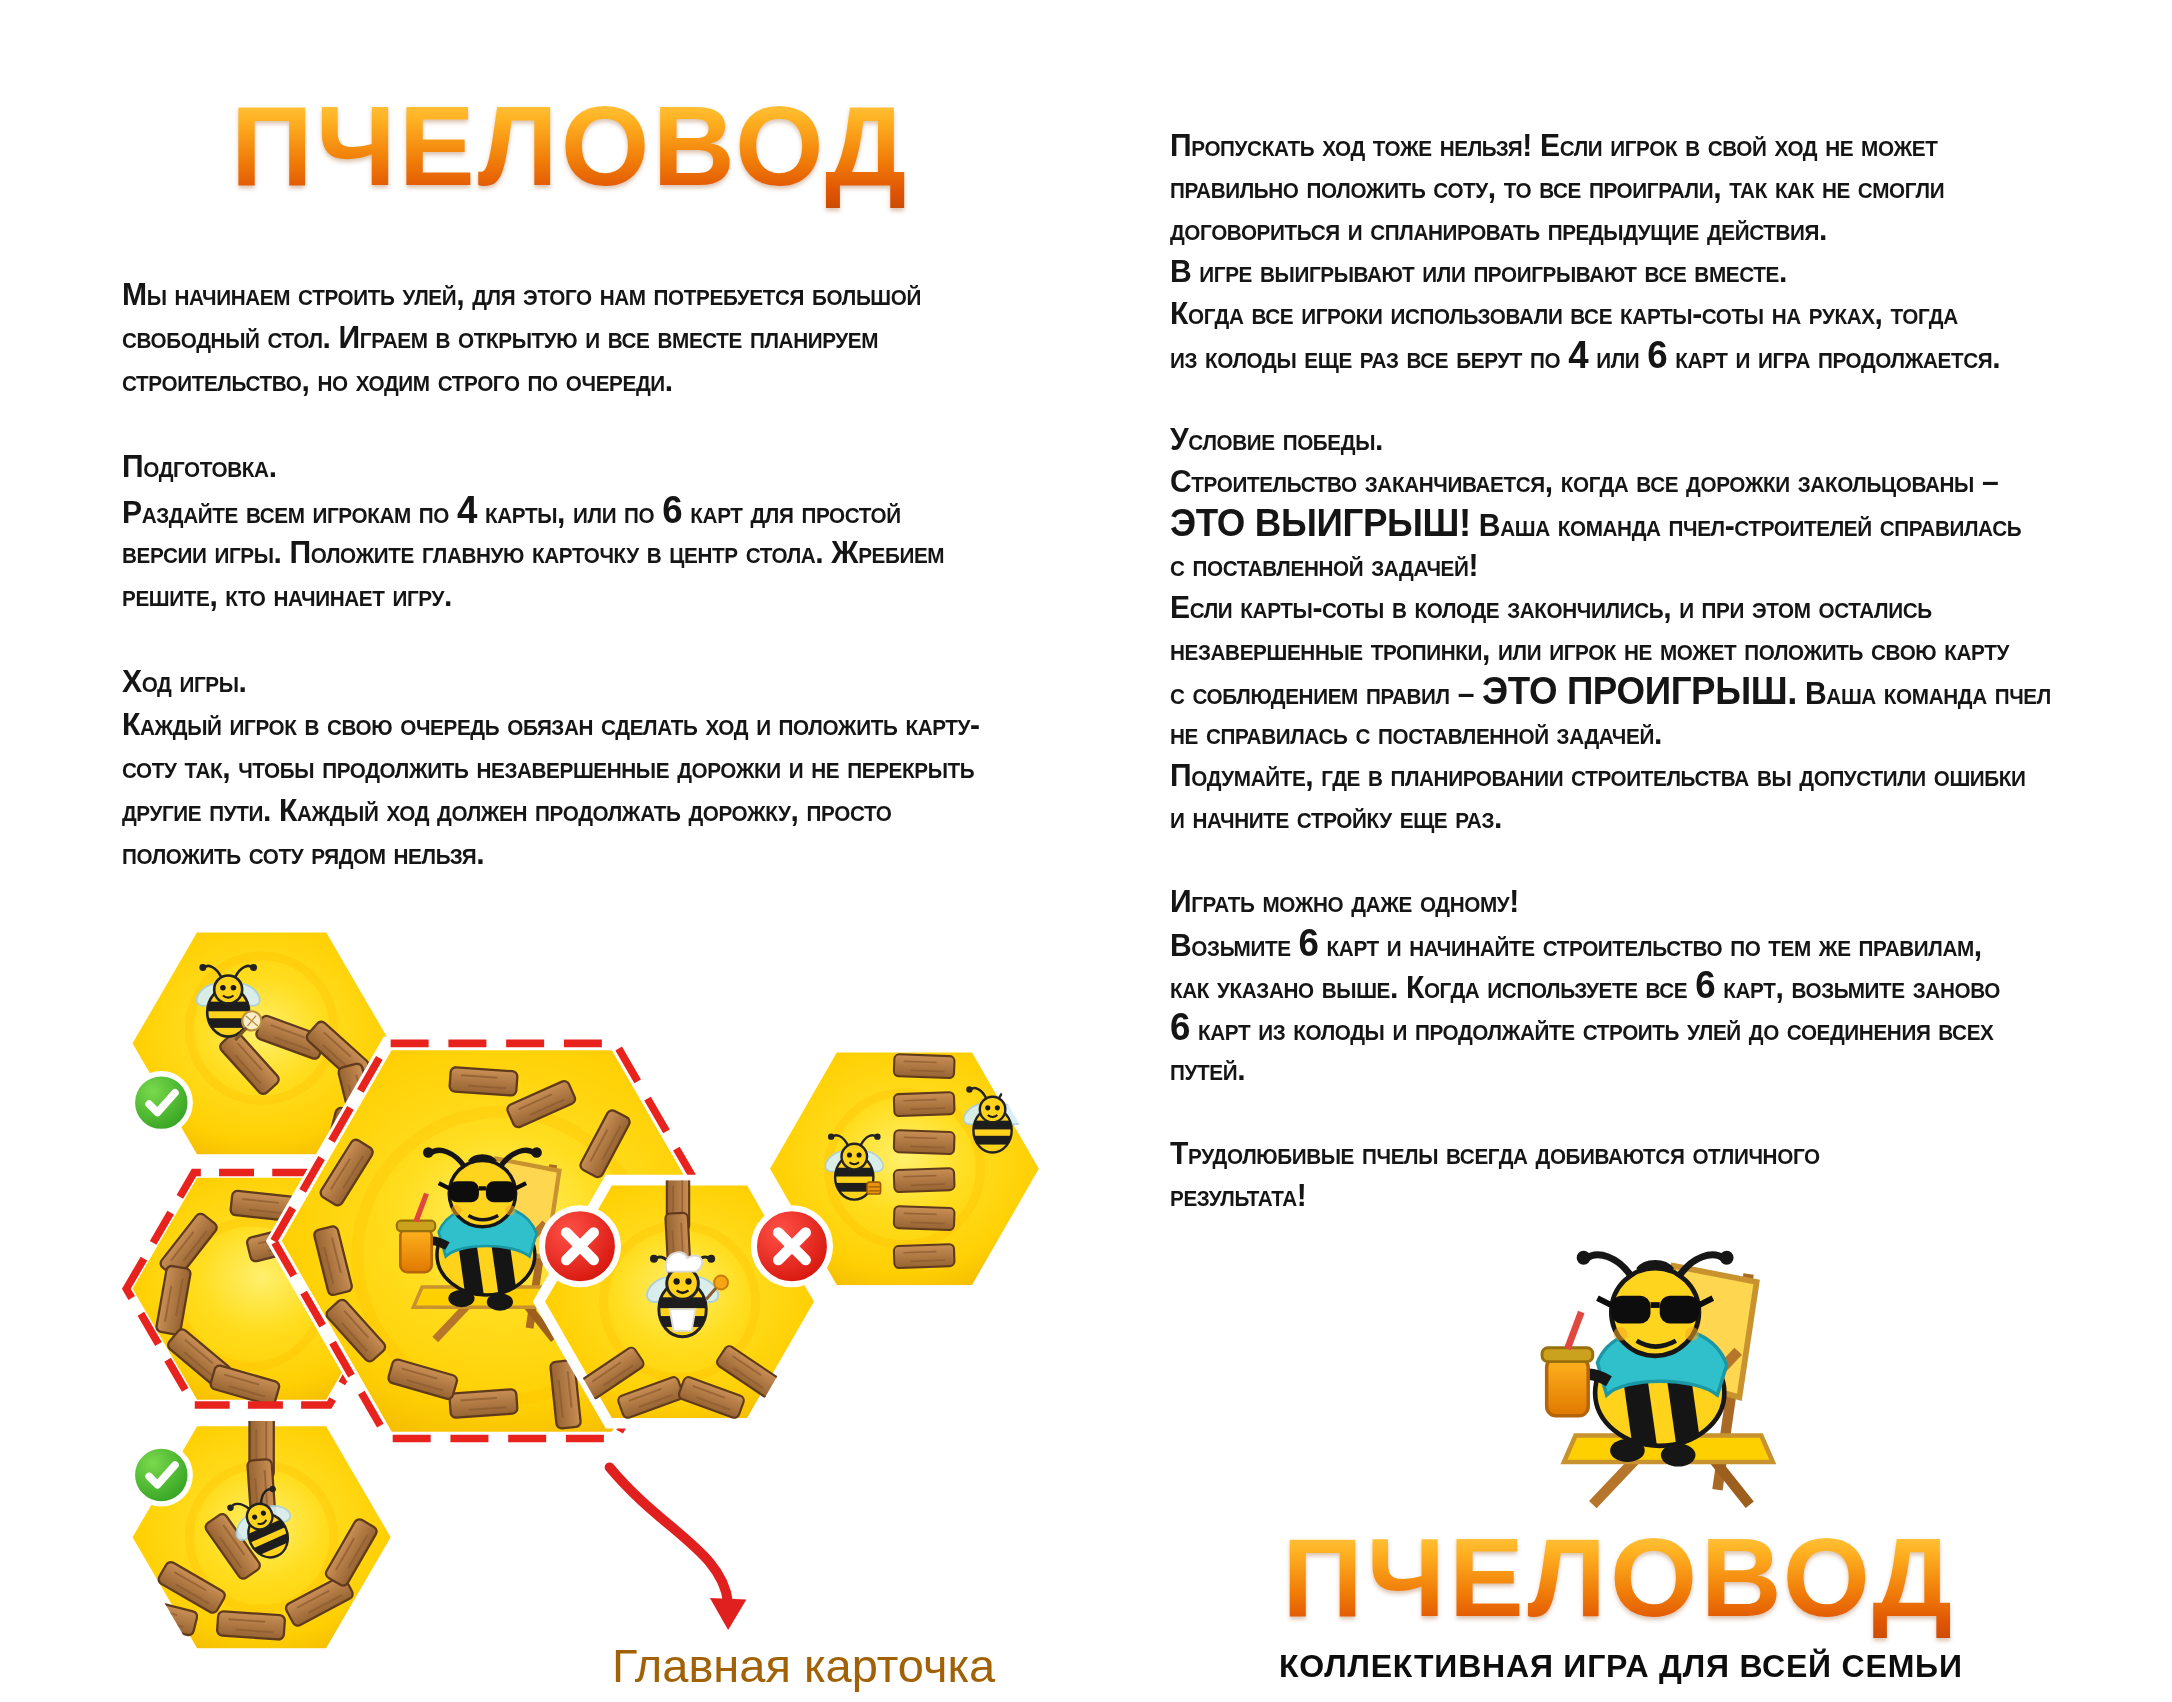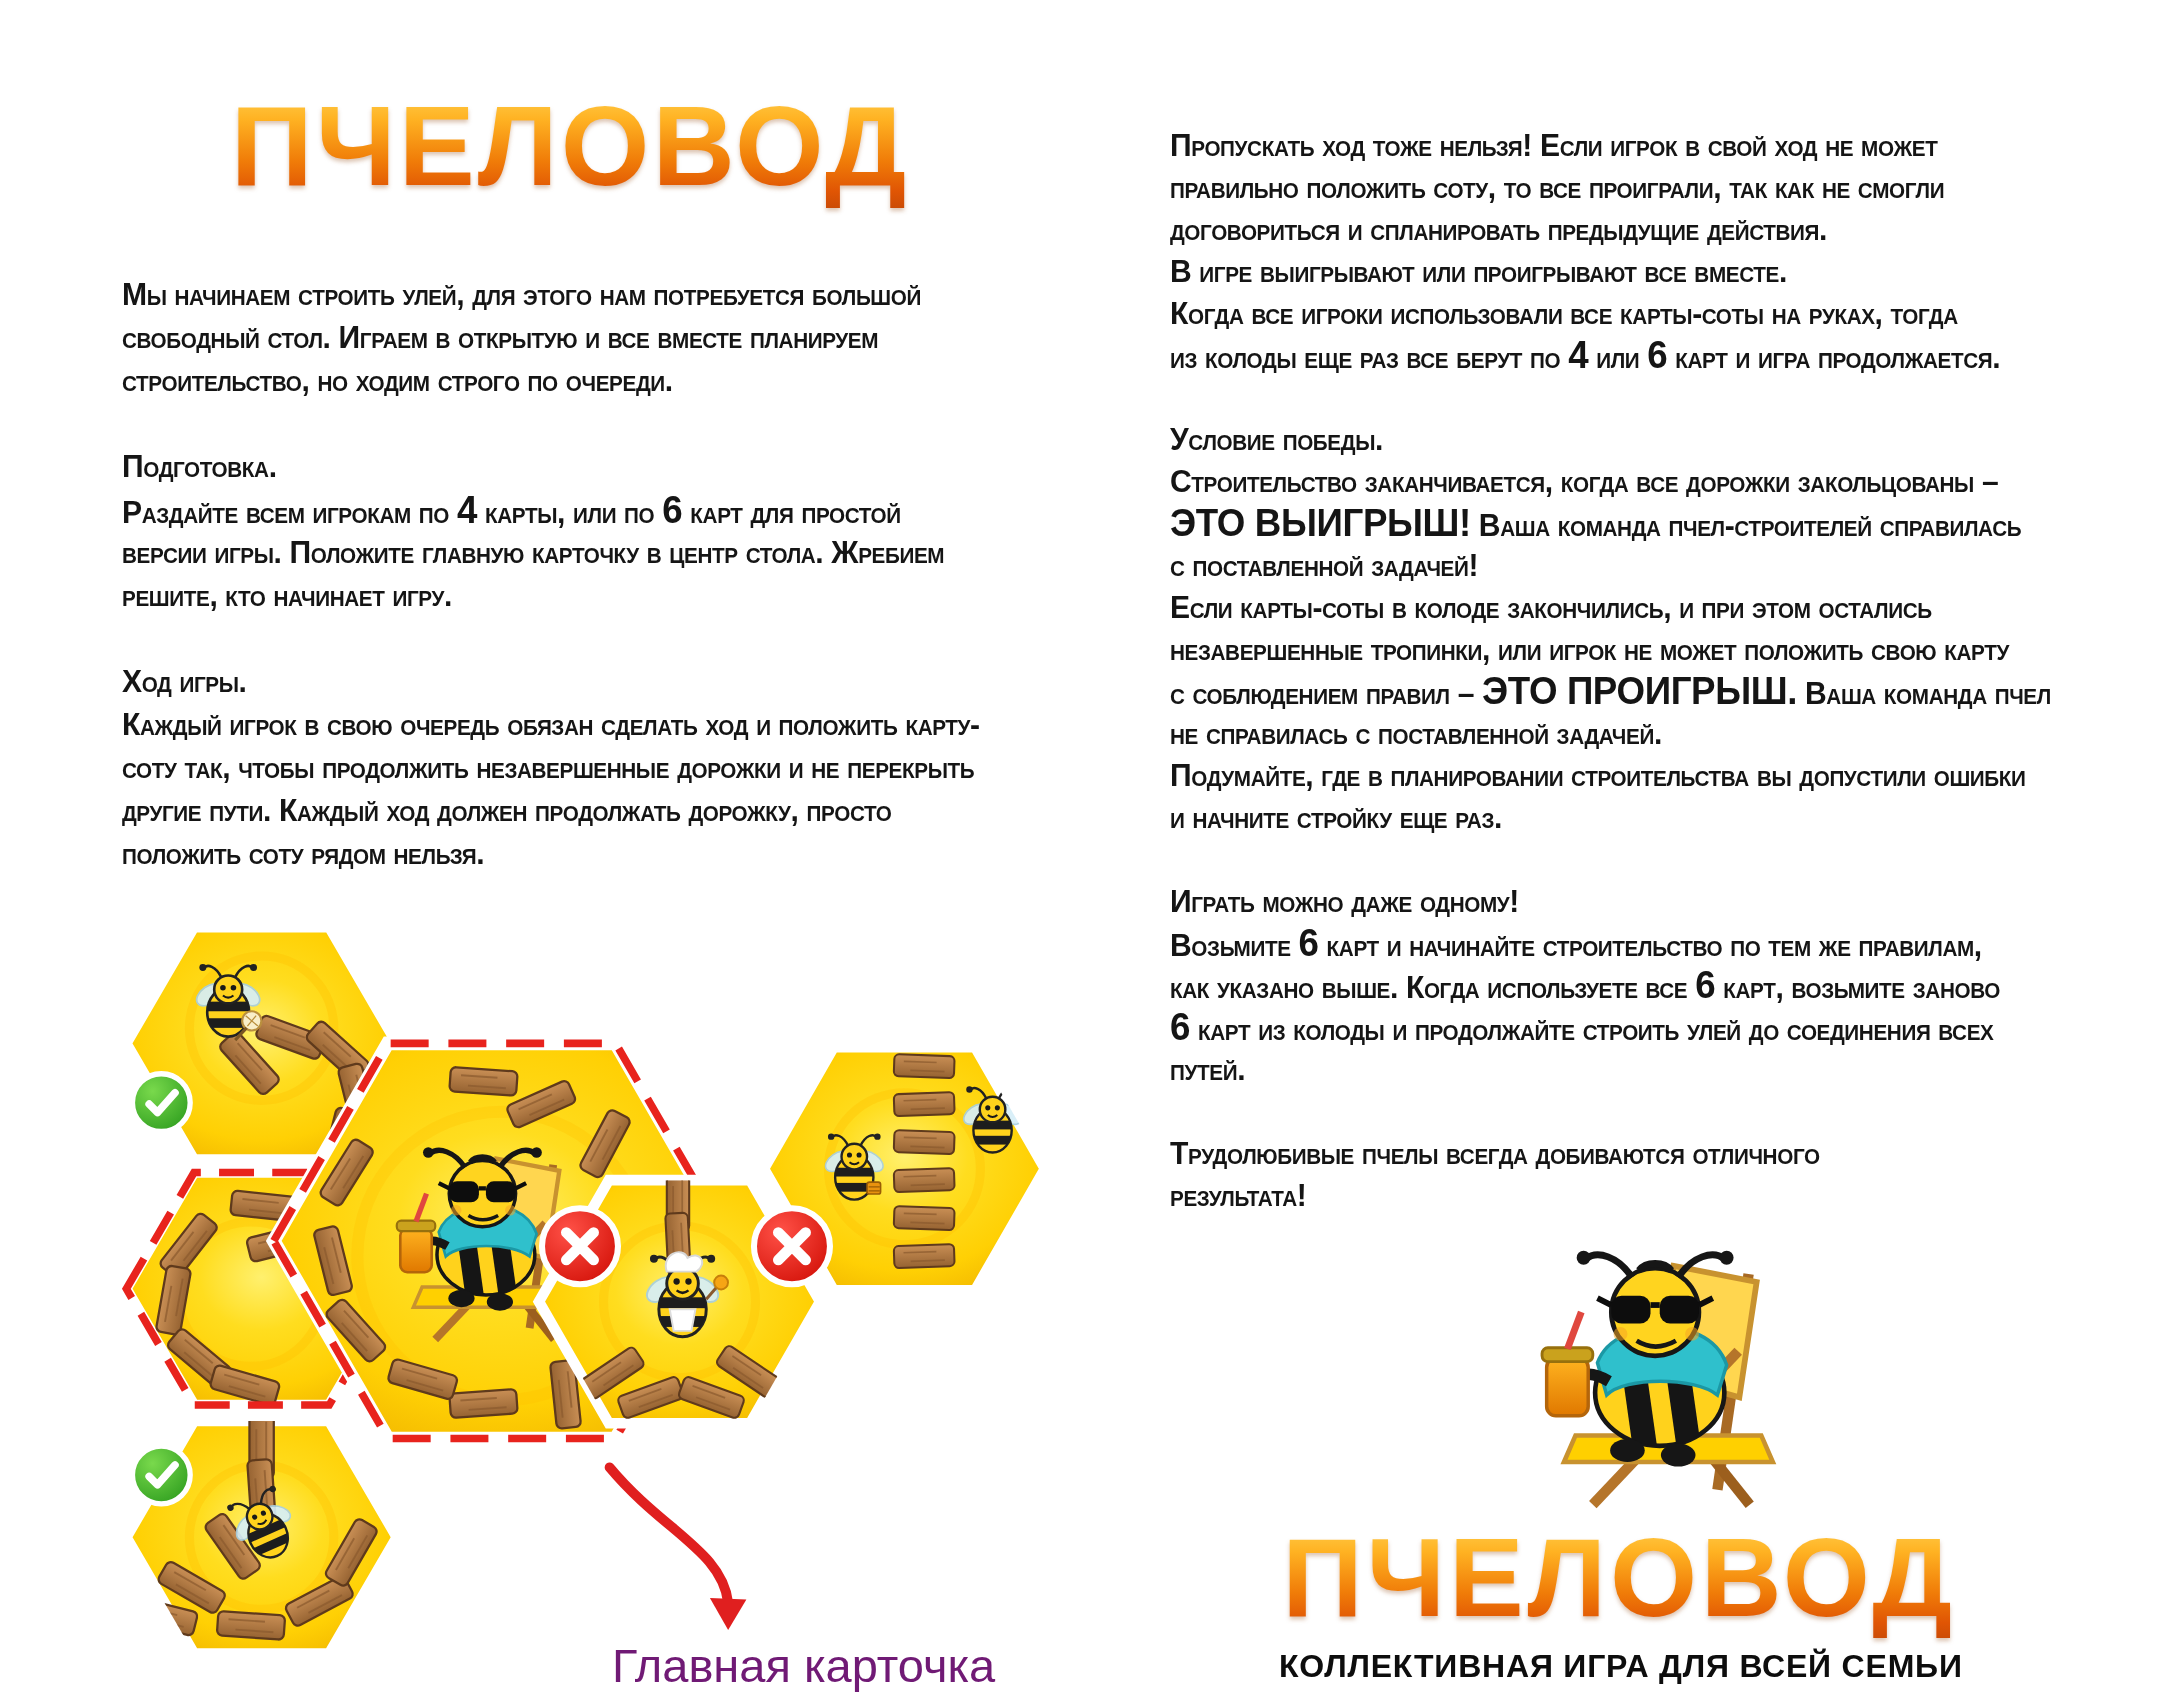--- a/index.html
+++ b/index.html
@@ -18,21 +18,21 @@
 
   
   .col{position:absolute;font-weight:700;font-variant:small-caps;color:#151515;
        font-size:32px;letter-spacing:-0.4px;transform:scaleX(.94);transform-origin:0 0;}
   .col .tline{height:43px;line-height:43px;white-space:nowrap;}
   .col.right .tline{height:42px;line-height:42px;}
   .col .seg-b{font-size:1.22em;font-weight:700;}
   .left{left:122px;top:225px;width:1033px;}
   .right{left:1170px;top:76px;width:1064px;}
 
-  .main-card-label{position:absolute;left:612px;top:1590px;font-size:47px;color:#701a75;
+  .main-card-label{position:absolute;left:612px;top:1590px;font-size:47px;color:#a16207;
                    font-weight:400;white-space:nowrap;}
 
   .logo{position:absolute;left:1239px;top:1465px;width:760px;text-align:center;
         font-size:112px;letter-spacing:3.8px;white-space:nowrap;}
   .tagline{position:absolute;left:1279px;top:1600px;font-size:32px;font-weight:700;
            color:#0d0d0d;letter-spacing:0.8px;white-space:nowrap;}
 
   svg.cluster{position:absolute;left:61px;top:851px;}
   svg.mascot{position:absolute;left:1413px;top:1155px;}
 </style>

